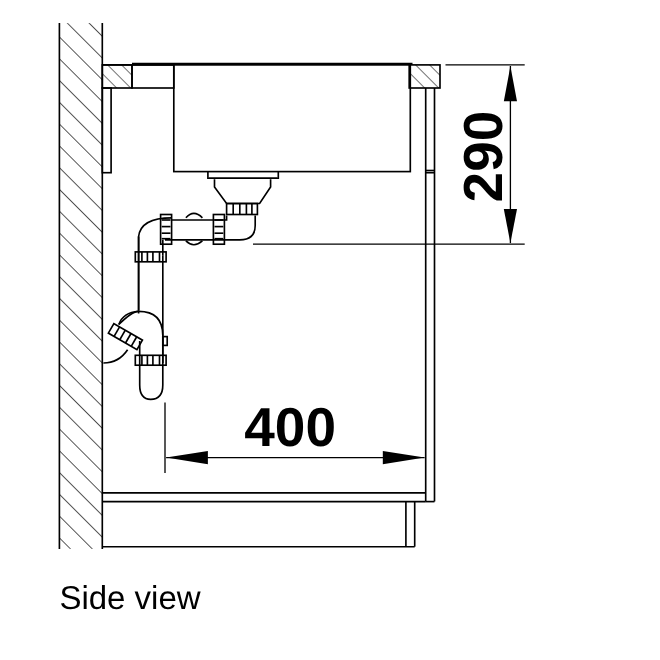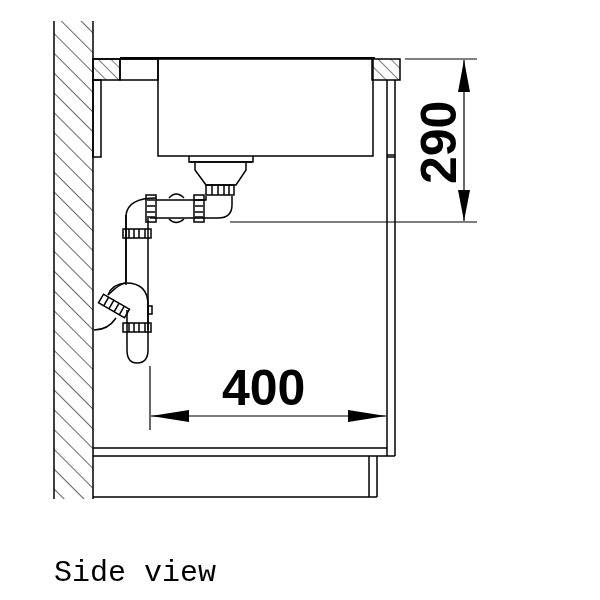--- a/index.html
+++ b/index.html
@@ -1,19 +1,19 @@
 <!DOCTYPE html>
 <html><head>
   <meta charset="utf-8">
   <style>
     html, body { margin: 0; padding: 0; background: #ffffff; }
     body { width: 600px; height: 600px; position: relative; overflow: hidden; font-family: "Liberation Sans", sans-serif; }
     #drawing { position: absolute; left: 0; top: 0; width: 600px; height: 600px; }
     .dim-label { font-family: "Liberation Sans", sans-serif; font-weight: bold; font-size: 50px; fill: #000; }
-    .caption { position: absolute; left: 54px; top: 528px; font-size: 30px; color: #000; font-family: Liberation Mono, monospace; margin-top: 28px; }
+    .caption { position: absolute; left: 54px; top: 528px; font-size: 30px; color: #000; font-family: Liberation Sans, sans-serif; }
   </style>
 </head>
 <body>
 
 <svg id="drawing" viewBox="0 0 600 600" xmlns="http://www.w3.org/2000/svg">
   <defs>
     <pattern id="hatch" patternUnits="userSpaceOnUse" width="14" height="14" patternTransform="rotate(-45)">
       <line x1="0" y1="0" x2="0" y2="14" stroke="#000" stroke-width="1.2"></line>
     </pattern>
     <pattern id="hatch-small" patternUnits="userSpaceOnUse" width="9" height="9" patternTransform="rotate(-45)">

